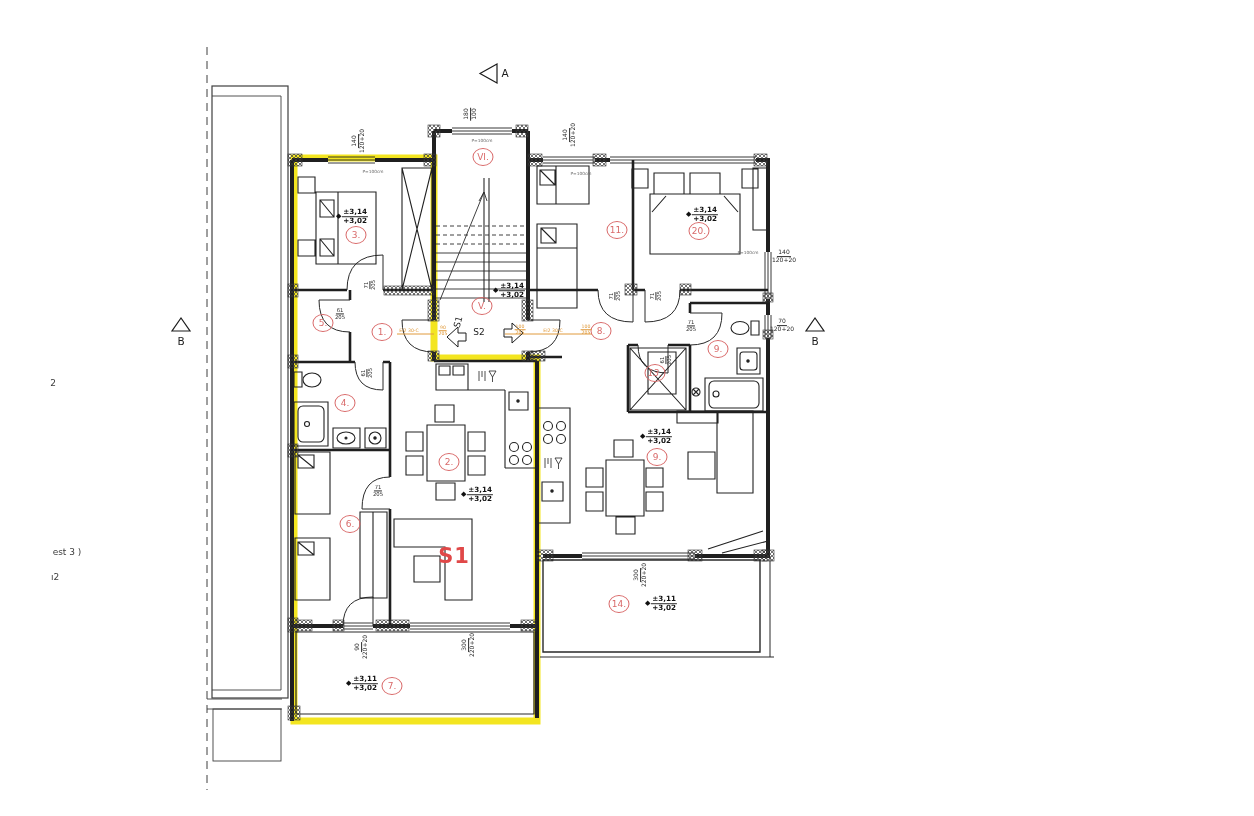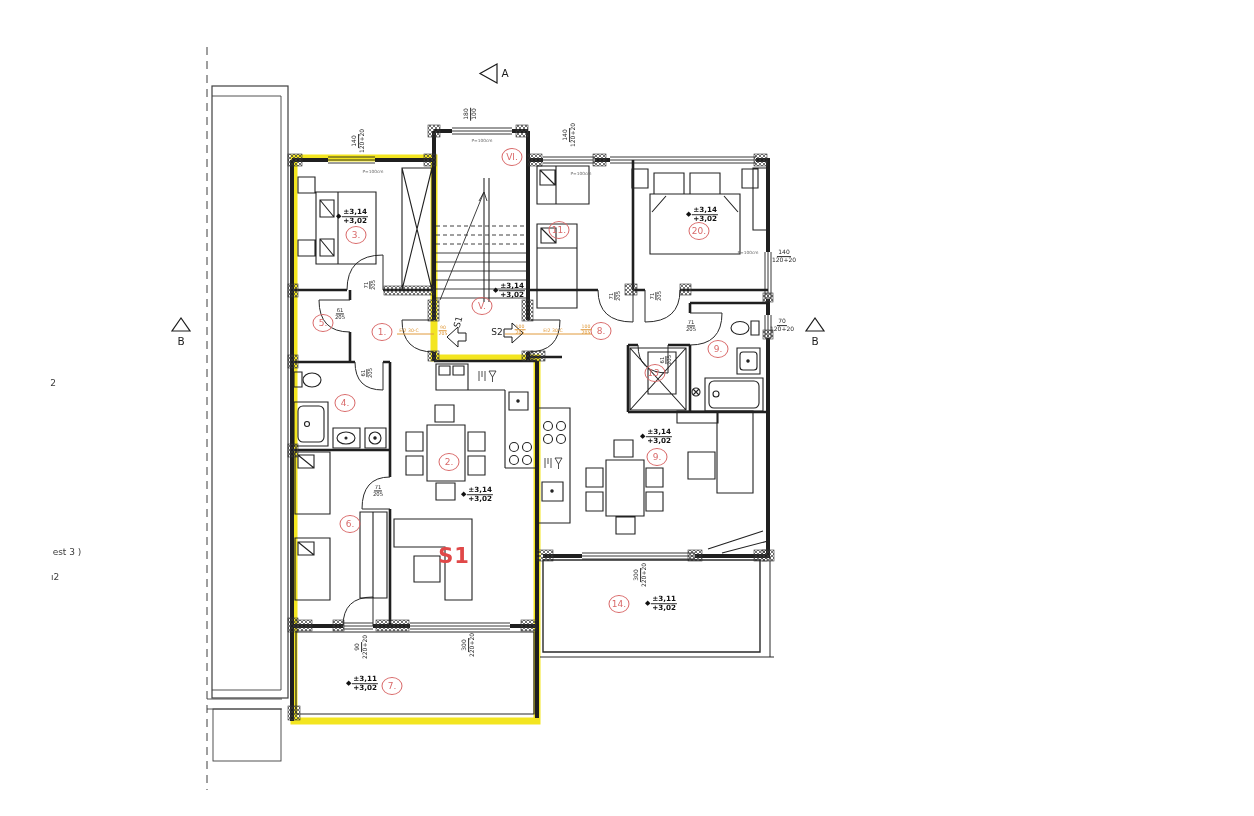--- a/index.html
+++ b/index.html
@@ -26,21 +26,21 @@
   .o-frac .t{border-bottom-color:#e09a3c;}
   .sec-letter{font-size:10.5px;color:#1c1c1c;}
   .stair-lab{font-size:9px;color:#1c1c1c;}
   .rot75{transform:translate(-50%,-50%) rotate(-75deg);}
   .s1-big{font-size:21px;font-weight:700;color:#e04848;letter-spacing:1px;}
   .margin-text{font-size:9px;color:#3c3c3c;}
   #marker-a-letter{left:505px;top:73px;}
   #marker-b-left-letter{left:181px;top:341px;}
   #marker-b-right-letter{left:815px;top:341px;}
   #stair-s1-label{left:458px;top:322px;}
-  #stair-s2-label{left:497px;top:332px;}
+  #stair-s2-label{left:479px;top:332px;}
   #apartment-s1-label{left:454px;top:556px;}
   #margin-1{left:53px;top:383px;}
   #margin-2{left:67px;top:552px;}
   #margin-3{left:55px;top:577px;}
 </style>
 </head>
 <body>
 
 <div id="plan">
 
@@ -222,22 +222,22 @@
       <path d="M497,64 L497,83 L480,73.5 Z"></path>
       <path d="M172,331 H190 L181,318 Z"></path>
       <path d="M806,331 H824 L815,318 Z"></path>
       <path stroke-width="1" d="M466,333 H458 V327 L447,337 L458,347 V341 H466 Z"></path>
       <path stroke-width="1" d="M504,329 H512 V323 L523,333 L512,343 V337 H504 Z"></path>
     </g>
   </svg>
 
   <div id="labels">
       <div class="lbl room-label" style="left: 356px; top: 235px;">3.</div>
-      <div class="lbl room-label" style="left: 512px; top: 157px;">VI.</div>
-      <div class="lbl room-label" style="left: 559px; top: 230px; text-align: right;">11.</div>
+      <div class="lbl room-label" style="left: 483px; top: 157px;">VI.</div>
+      <div class="lbl room-label" style="left: 617px; top: 230px; text-align: right;">11.</div>
       <div class="lbl room-label" style="left: 699px; top: 231px;">20.</div>
       <div class="lbl room-label" style="left: 323px; top: 323px;">5.</div>
       <div class="lbl room-label" style="left: 382px; top: 332px;">1.</div>
       <div class="lbl room-label" style="left: 482px; top: 306px;">V.</div>
       <div class="lbl room-label" style="left: 601px; top: 331px;">8.</div>
       <div class="lbl room-label" style="left: 718px; top: 349px;">9.</div>
       <div class="lbl room-label" style="left: 655px; top: 373px; font-style: italic;">13.</div>
       <div class="lbl room-label" style="left: 345px; top: 403px;">4.</div>
       <div class="lbl room-label" style="left: 449px; top: 462px;">2.</div>
       <div class="lbl room-label" style="left: 350px; top: 524px;">6.</div>

